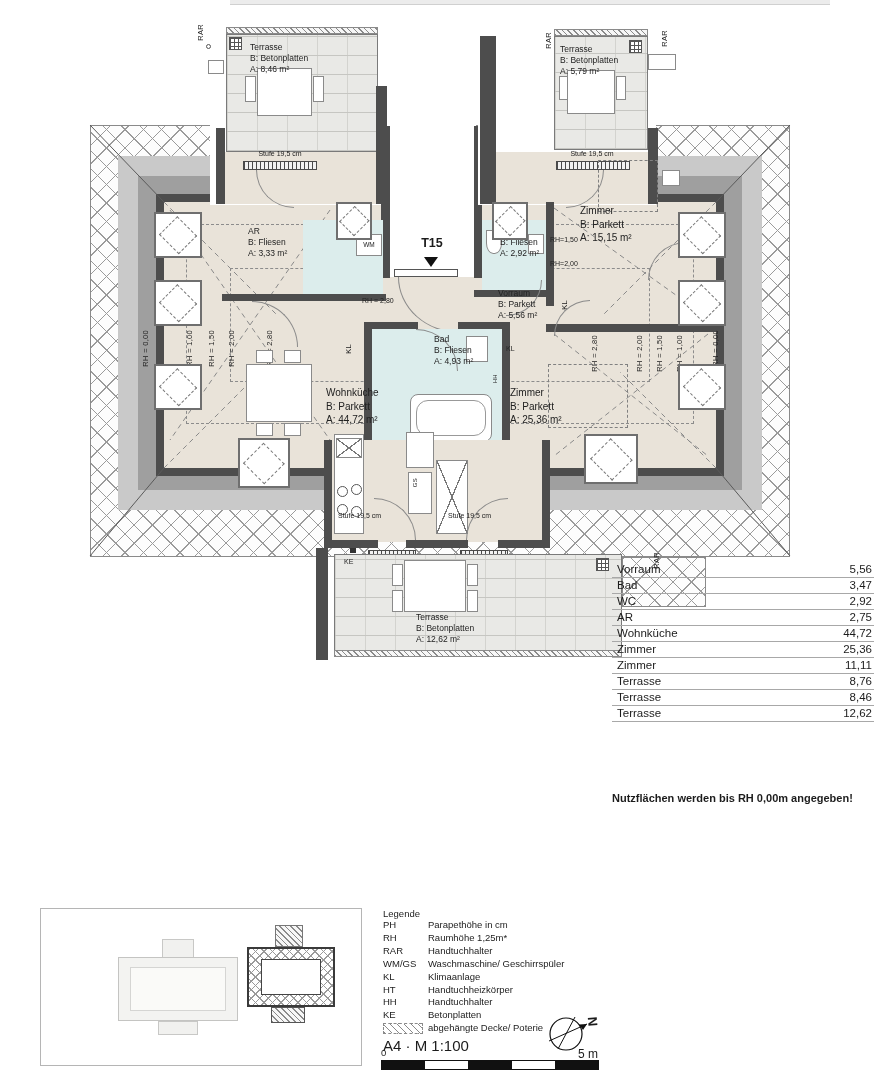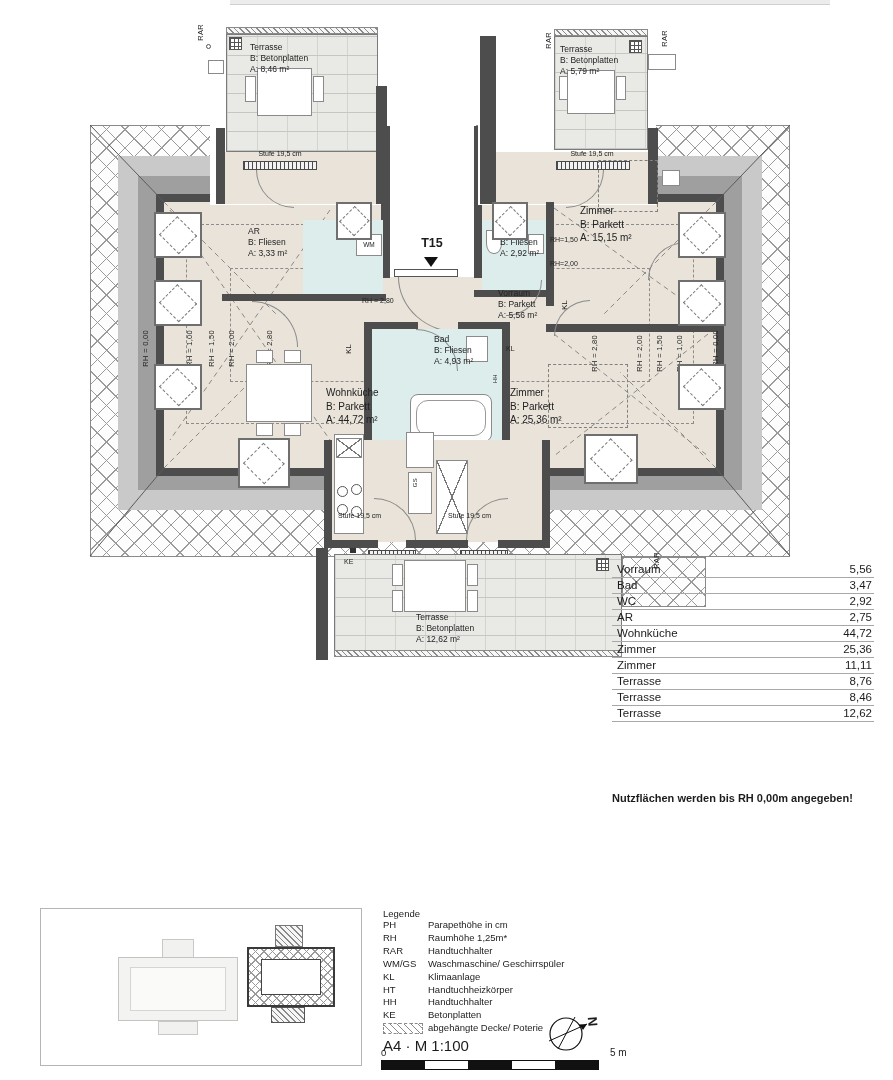--- a/index.html
+++ b/index.html
@@ -386,21 +386,21 @@
         <span class="lgab">KE</span>
         <span>Betonplatten</span>
       </div>
     <div class="lgrow">
         <span class="lgab" style="width:40px;height:11px;margin-right:5px;margin-top:1px;background:repeating-linear-gradient(45deg,#8a8a8a 0,#8a8a8a 1px,#fff 1px,#fff 5px);border:1px dashed #8a8a8a;"></span>
         <span>abgehängte Decke/ Poterie</span>
       </div>
   </div>
   <div class="abs" style="left:383px;top:1037px;font-size:15px;">A4 · M 1:100</div>
   <div class="abs" style="left:381px;top:1047px;font-size:9.5px;">0</div>
-  <div class="abs" style="left:610px;top:1047px;font-size:10px;">5 m</div>
+  <div class="abs" style="left:578px;top:1047px;font-size:12px;">5 m</div>
   <div class="scalebar">
     <div style="background:#111;"></div>
     <div style="background:#fff;"></div>
     <div style="background:#111;"></div>
     <div style="background:#fff;"></div>
     <div style="background:#111;"></div>
   </div>
 
   <svg class="abs" style="left:546px;top:1010px;" width="44" height="46">
     <circle cx="20" cy="24" r="16" fill="none" stroke="#111" stroke-width="1.2"></circle>

